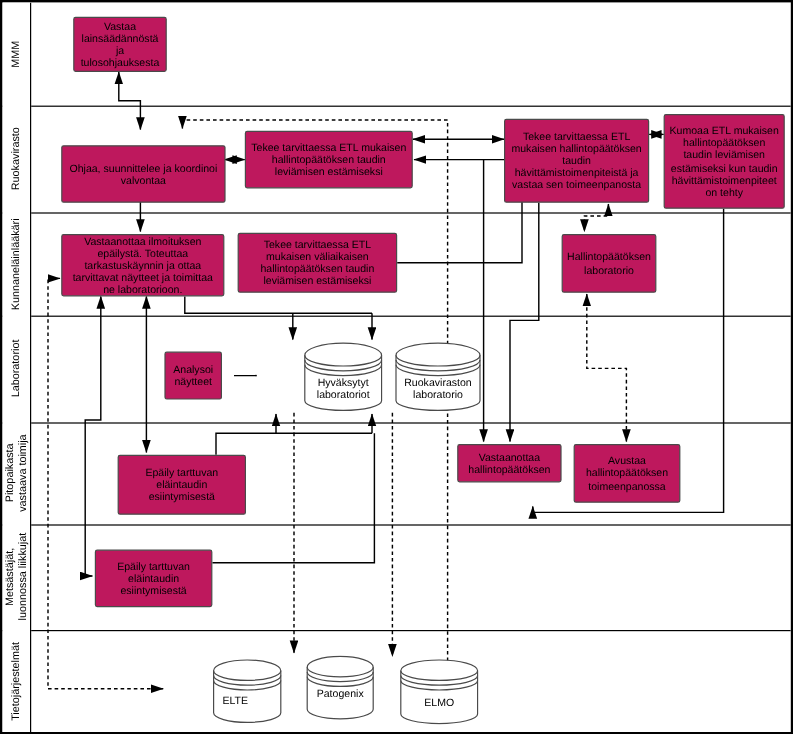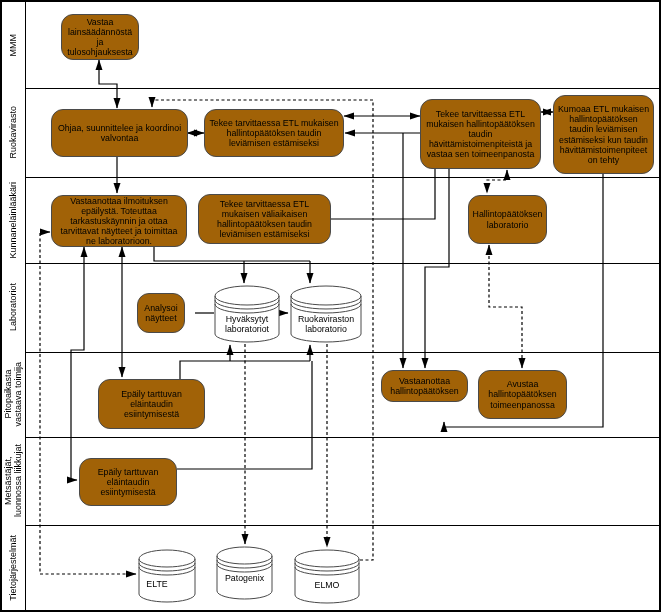--- a/index.html
+++ b/index.html
@@ -9,26 +9,26 @@
     font-family:"Liberation Sans",sans-serif;color:#000;
   }
   .sep{position:absolute;left:0;right:0;height:1px;background:#000;}
   .labelcol{position:absolute;top:0;bottom:0;left:0;width:23px;border-right:1px solid #000;background:#fff;}
   .lane-label{position:absolute;left:0;width:23px;display:flex;align-items:center;justify-content:center;}
   .lane-label span{
     writing-mode:vertical-rl;transform:rotate(180deg);
     font-size:9px;line-height:1.15;text-align:center;white-space:pre-line;
   }
   .node{
-    position:absolute;box-sizing:border-box;background:#a16207;
-    border:1px solid #4a4a4a;border-radius:12px;
+    position:absolute;box-sizing:border-box;background:#be185d;
+    border:1px solid #4a4a4a;border-radius:2px;
     display:flex;align-items:center;justify-content:center;
     text-align:center;font-size:8.8px;line-height:1.14;padding:2px 3px;
   }
-  .cyl{position:absolute;}
+  .cyl{position:absolute;margin-left:39px;}
   .cyl svg{position:absolute;left:0;top:0;}
   .cyl-label{position:absolute;left:0;right:0;text-align:center;font-size:8.8px;line-height:1.12;}
   .wires{position:absolute;left:0;top:0;}
 </style>
 </head>
 <body>
 
 <div class="pool">
 
   <svg class="wires" width="657" height="608" viewBox="0 0 657 608">
@@ -100,21 +100,21 @@
     </div>
   <div class="lane-label" style="top:435px;height:88px">
       <span>Metsästäjät,
 luonnossa liikkujat</span>
     </div>
   <div class="lane-label" style="top:523px;height:85px">
       <span>Tietojärjestelmät</span>
     </div>
 
   <div class="node" style="left:59px;top:12px;width:78px;height:46px">Vastaa lainsäädännöstä ja tulosohjauksesta</div>
-  <div class="node" style="left:49px;top:107px;width:137px;height:48px">Ohjaa, suunnittelee ja koordinoi valvontaa</div>
+  <div class="node" style="left:49px;top:119px;width:137px;height:48px">Ohjaa, suunnittelee ja koordinoi valvontaa</div>
   <div class="node" style="left:202px;top:107px;width:140px;height:48px">Tekee tarvittaessa ETL mukaisen hallintopäätöksen taudin leviämisen estämiseksi</div>
   <div class="node" style="left:418px;top:97px;width:121px;height:70px">Tekee tarvittaessa ETL mukaisen hallintopäätöksen taudin hävittämistoimenpiteistä ja vastaa sen toimeenpanosta</div>
   <div class="node" style="left:551px;top:93px;width:101px;height:79px">Kumoaa ETL mukaisen hallintopäätöksen taudin leviämisen estämiseksi kun taudin hävittämistoimenpiteet on tehty</div>
   <div class="node" style="left:49px;top:193px;width:136px;height:52px">Vastaanottaa ilmoituksen epäilystä. Toteuttaa tarkastuskäynnin ja ottaa tarvittavat näytteet ja toimittaa ne laboratorioon.</div>
   <div class="node" style="left:196px;top:192px;width:133px;height:50px">Tekee tarvittaessa ETL mukaisen väliaikaisen hallintopäätöksen taudin leviämisen estämiseksi</div>
   <div class="node" style="left:466px;top:193px;width:79px;height:49px">Hallintopäätöksen laboratorio</div>
   <div class="node" style="left:135px;top:291px;width:48px;height:40px">Analysoi näytteet</div>
   <div class="node" style="left:96px;top:377px;width:107px;height:50px">Epäily tarttuvan eläintaudin esiintymisestä</div>
   <div class="node" style="left:379px;top:368px;width:87px;height:32px">Vastaanottaa hallintopäätöksen</div>
   <div class="node" style="left:476px;top:368px;width:89px;height:49px">Avustaa hallintopäätöksen toimeenpanossa</div>

